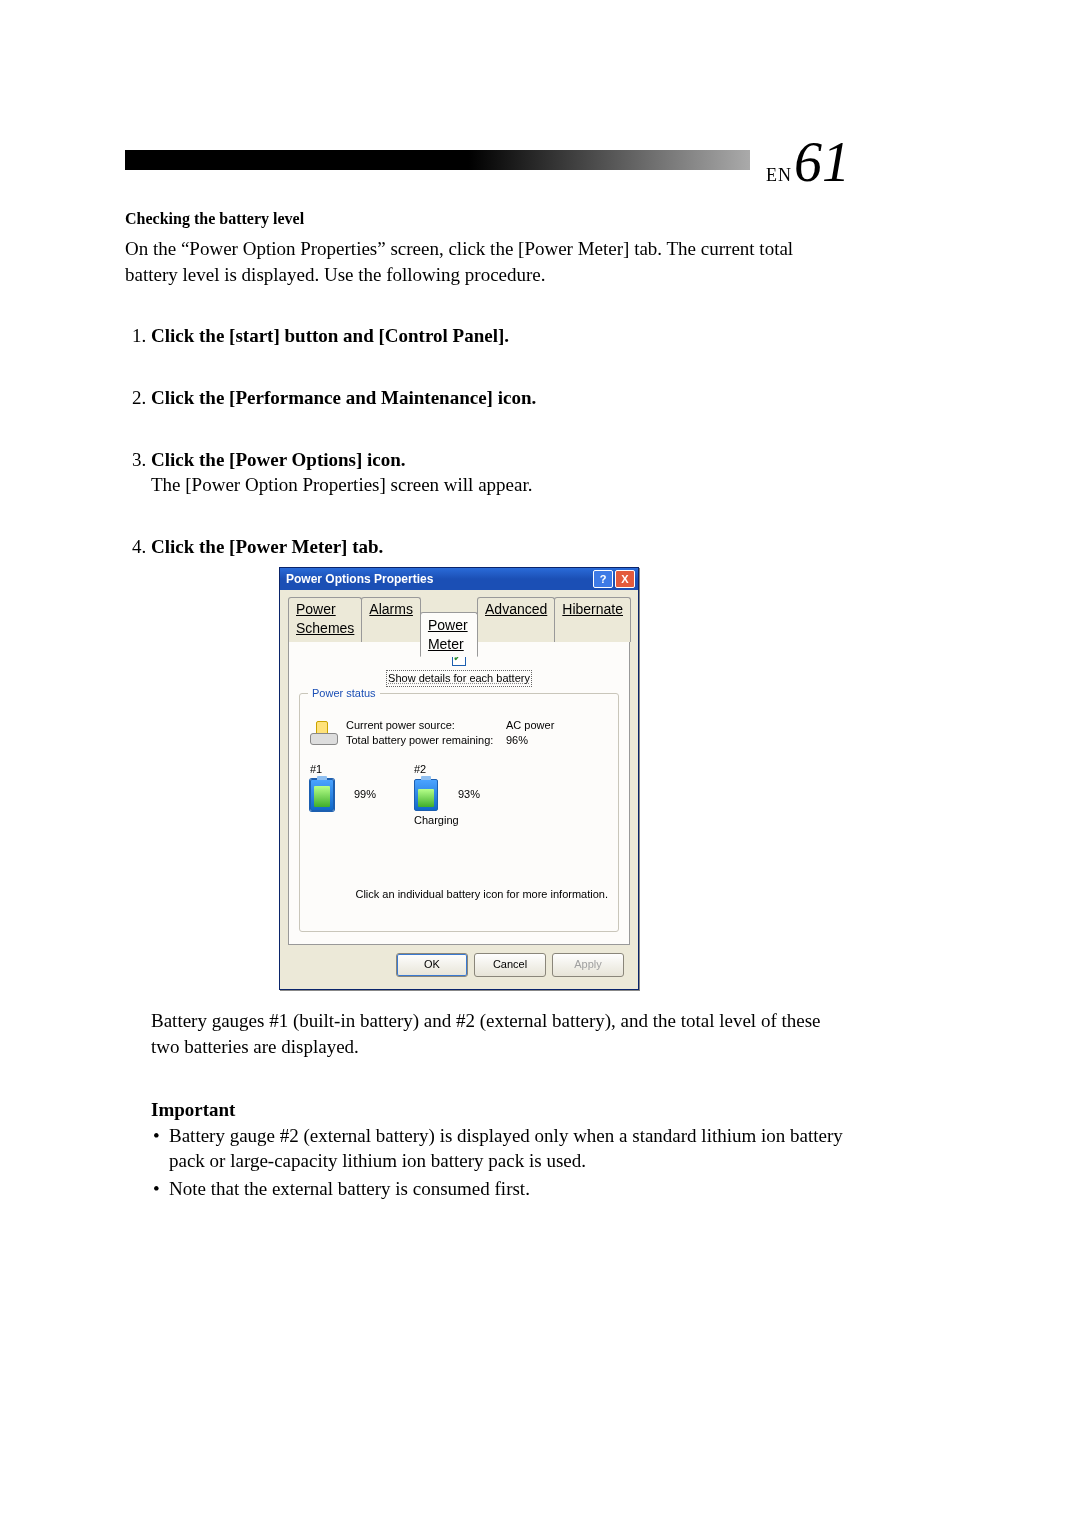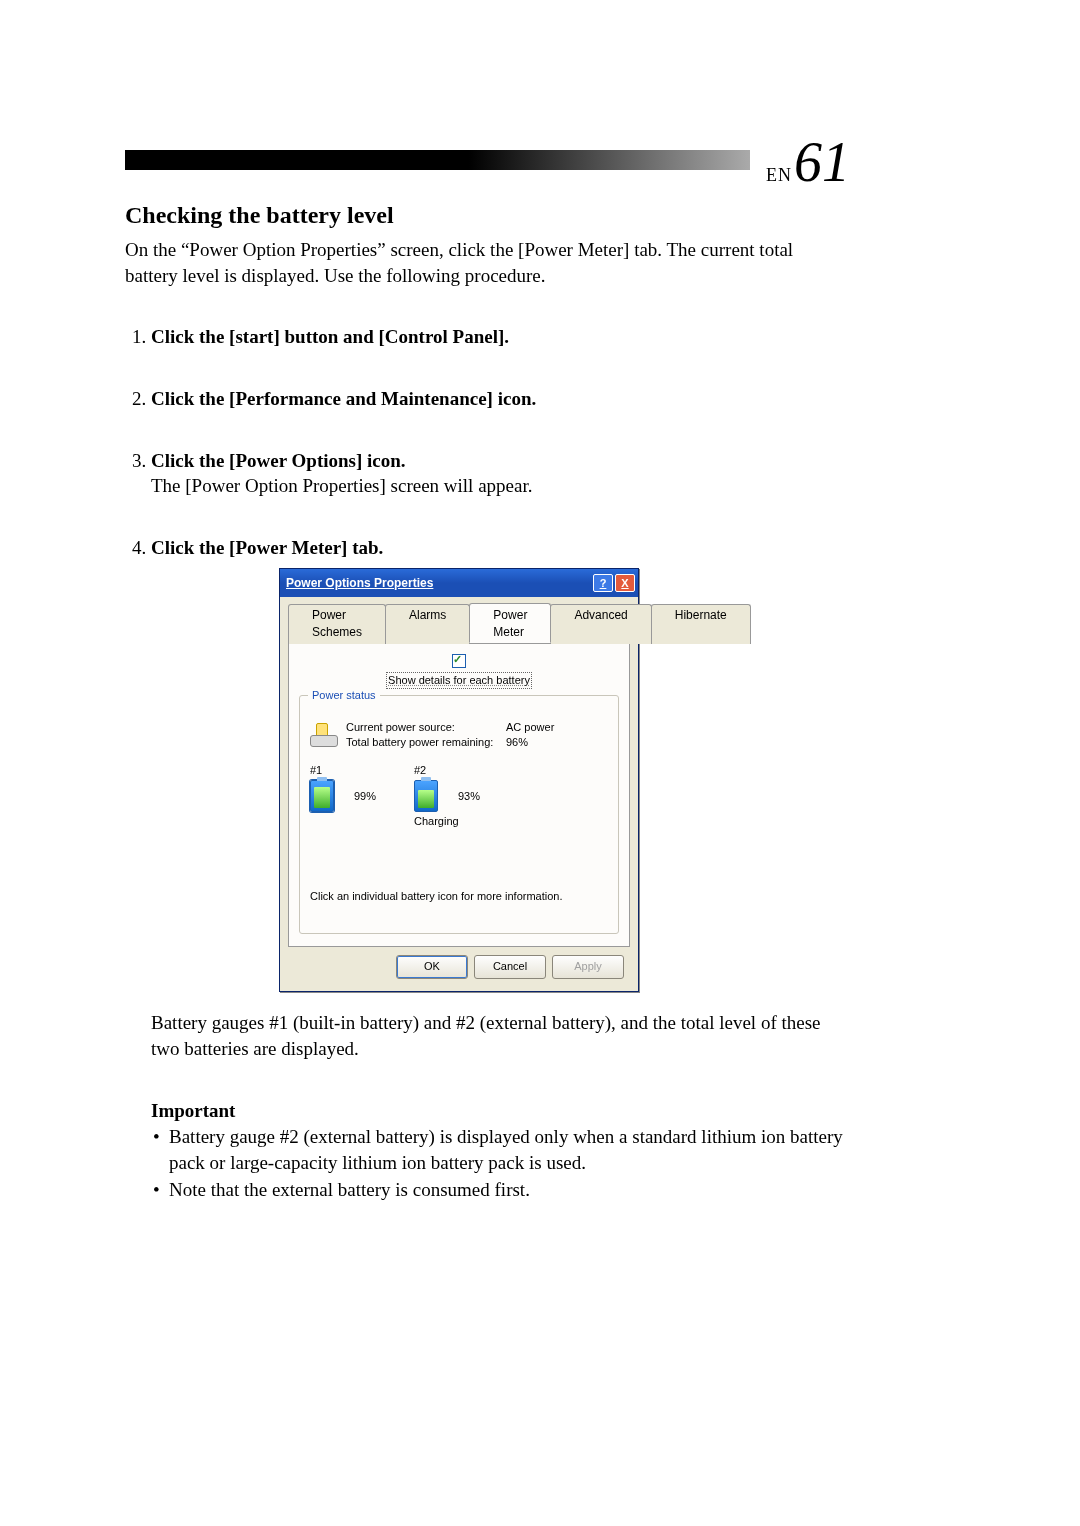--- a/index.html
+++ b/index.html
@@ -36,23 +36,23 @@
     font-family: Georgia, serif;
     margin-left: 2px;
   }
   .content {
     position: absolute;
     top: 195px;
     left: 125px;
     width: 725px;
   }
   h2.section-title {
-    font-size: 24px;
-    font-weight: bold;
-    margin: 7px 0 8px 0;
+    font-size: 16px;
+    font-weight: bold;
+    margin: 15px 0 8px 0;
   }
   .intro {
     font-size: 19px;
     line-height: 1.35;
     margin: 0 0 16px 0;
   }
   ol.steps {
     margin: 0;
     padding-left: 26px;
     font-size: 19px;
@@ -80,25 +80,24 @@
     font-size: 11px;
     border: 1px solid #0a246a;
     background: #ece9d8;
     box-shadow: 1px 1px 0 #888;
   }
   .dlg-titlebar {
     background: linear-gradient(to bottom, #2a6bd8, #1b4fb5 50%, #1b4fb5);
     color: #fff;
     font-weight: bold;
     font-size: 12px;
-    height: 28px;
+    height: 22px;
     display: flex;
     align-items: center;
     padding: 0 3px 0 6px;
-    text-decoration: underline;
   }
   .dlg-title { flex: 1; }
   .dlg-help, .dlg-close {
     width: 18px;
     height: 16px;
     margin-left: 2px;
     border: 1px solid #fff;
     border-radius: 2px;
     display: flex;
     align-items: center;
@@ -113,32 +112,33 @@
   }
   .tabs {
     display: flex;
     border-bottom: 1px solid #999;
     margin-bottom: 0;
   }
   .tab {
     border: 1px solid #999;
     border-bottom: none;
     background: #ece9d8;
-    padding: 2px 23px;
+    padding: 2px 7px;
     margin-right: -1px;
     position: relative;
     top: 1px;
     color: #000;
     border-radius: 3px 3px 0 0;
-    font-size: 12px;
+    font-size: 14px;
+    text-decoration: underline;
   }
   .tab.active {
     background: #fdfcfa;
     border-bottom: 1px solid #fdfcfa;
-    top: 0;
+    top: 16px;
     padding-top: 3px;
     z-index: 2;
   }
   .tab-panel {
     background: #fdfcfa;
     border: 1px solid #999;
     border-top: none;
     padding: 10px 10px 12px 10px;
     min-height: 280px;
     display: flex;
@@ -262,21 +262,21 @@
     background: linear-gradient(to bottom,#b6ff8a,#3fae2b);
     border-radius:1px;
   }
   .batt-icon.chg::after{
     height:60%;
   }
   .batt-pct { }
   .batt-foot { margin-top:2px; }
   .batt-hint {
     margin-top: auto;
-    text-align: left;
+    text-align: right;
     padding-top: 60px;
   }
   .dlg-buttons {
     display: flex;
     justify-content: flex-end;
     gap: 6px;
     padding: 8px 6px 2px 6px;
   }
   .os-btn {
     min-width: 70px;

